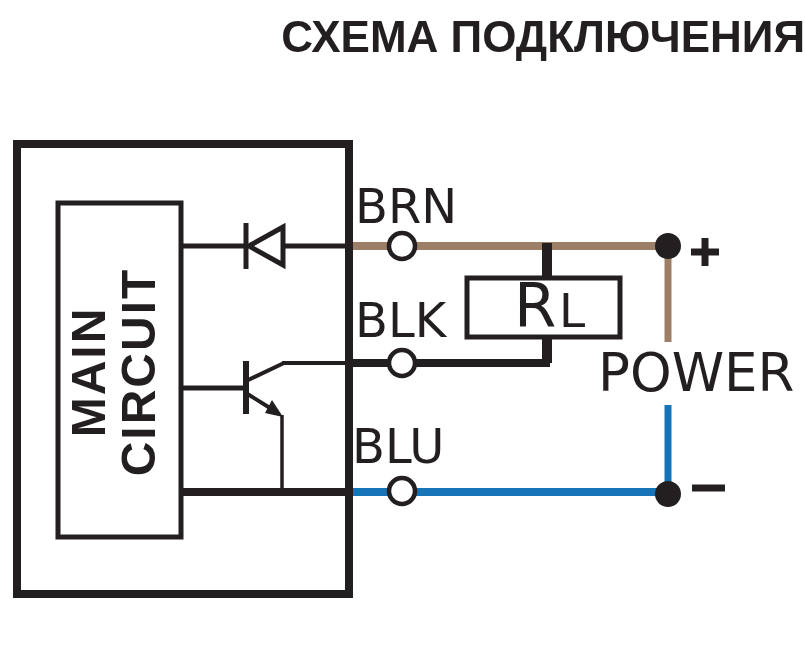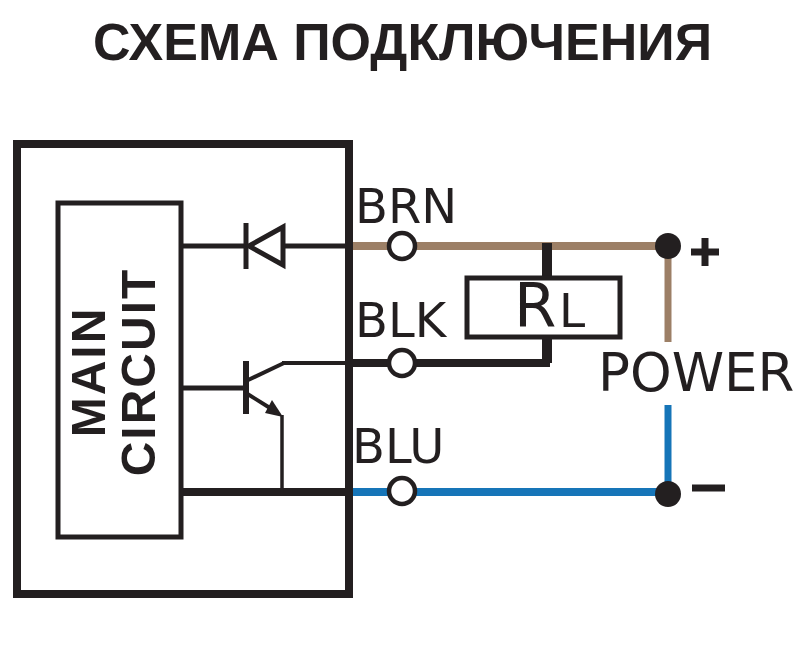--- a/index.html
+++ b/index.html
@@ -6,24 +6,24 @@
   .stage{
     position:relative;
     width:805px;height:656px;
     background:#fff;
     overflow:hidden;
     font-family:"Liberation Sans",sans-serif;
   }
   .title{
     position:absolute;
     top:12px;left:0;right:0;
-    text-align:center;
+    text-align:right;
     font-family:"Liberation Sans",sans-serif;
     font-weight:bold;
-    font-size:52px;
+    font-size:44px;
     letter-spacing:0px;
     color:#231f20;
     white-space:nowrap;
   }
   svg{position:absolute;top:0;left:0;}
   .lbl{
     font-family:"DejaVu Sans",sans-serif;
     font-size:48px;
     fill:#231f20;
   }

